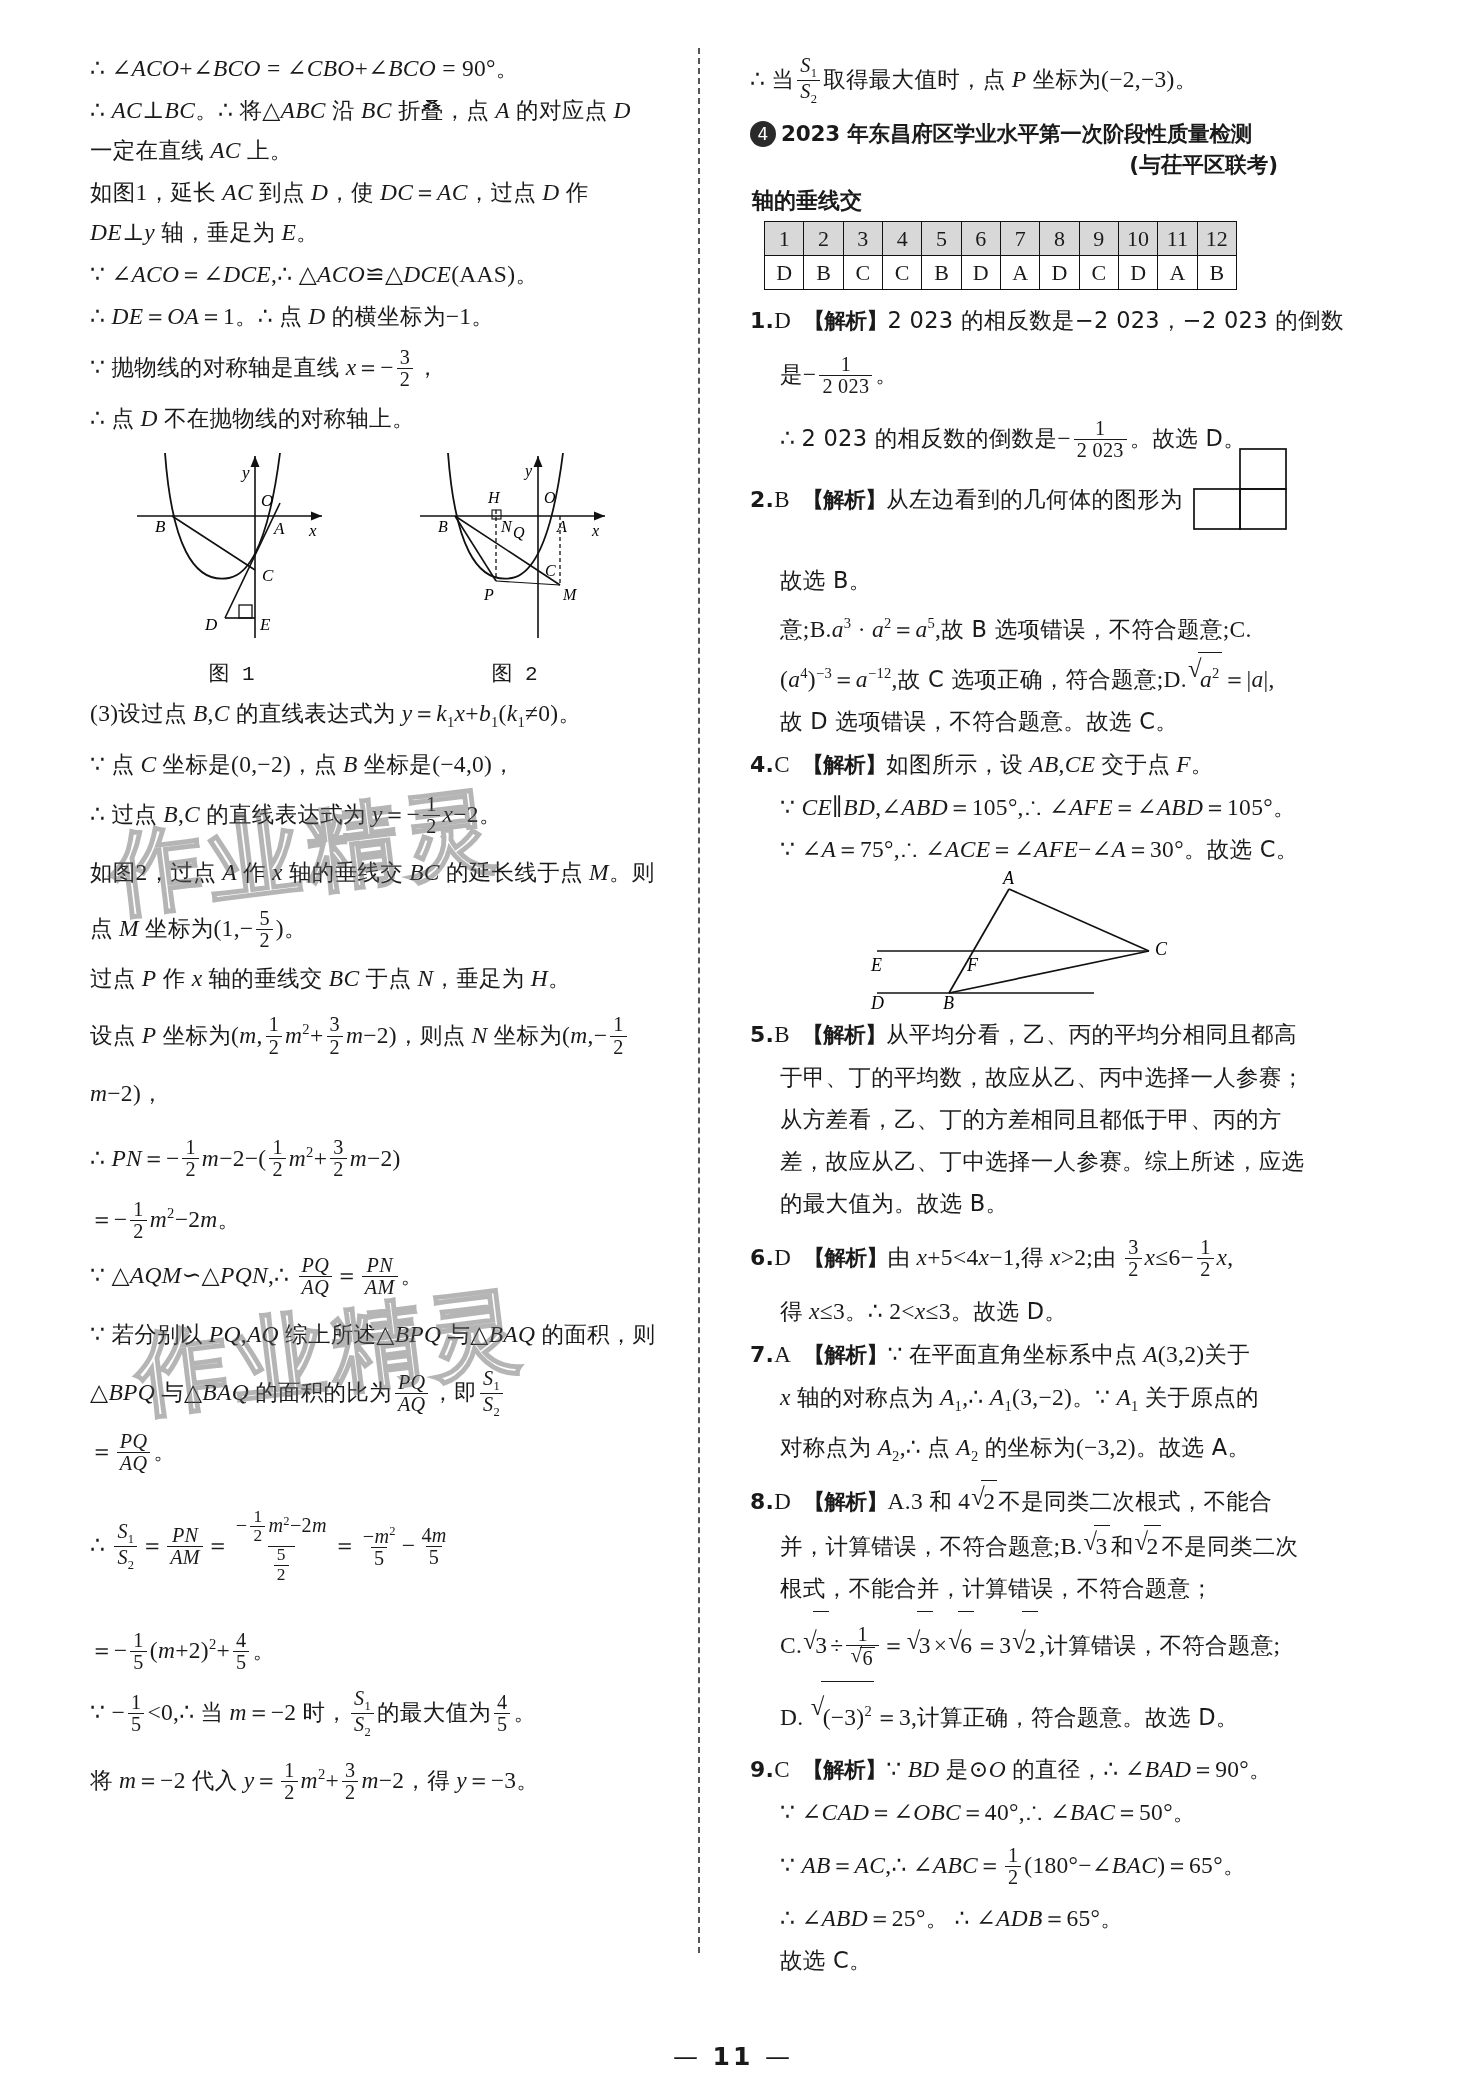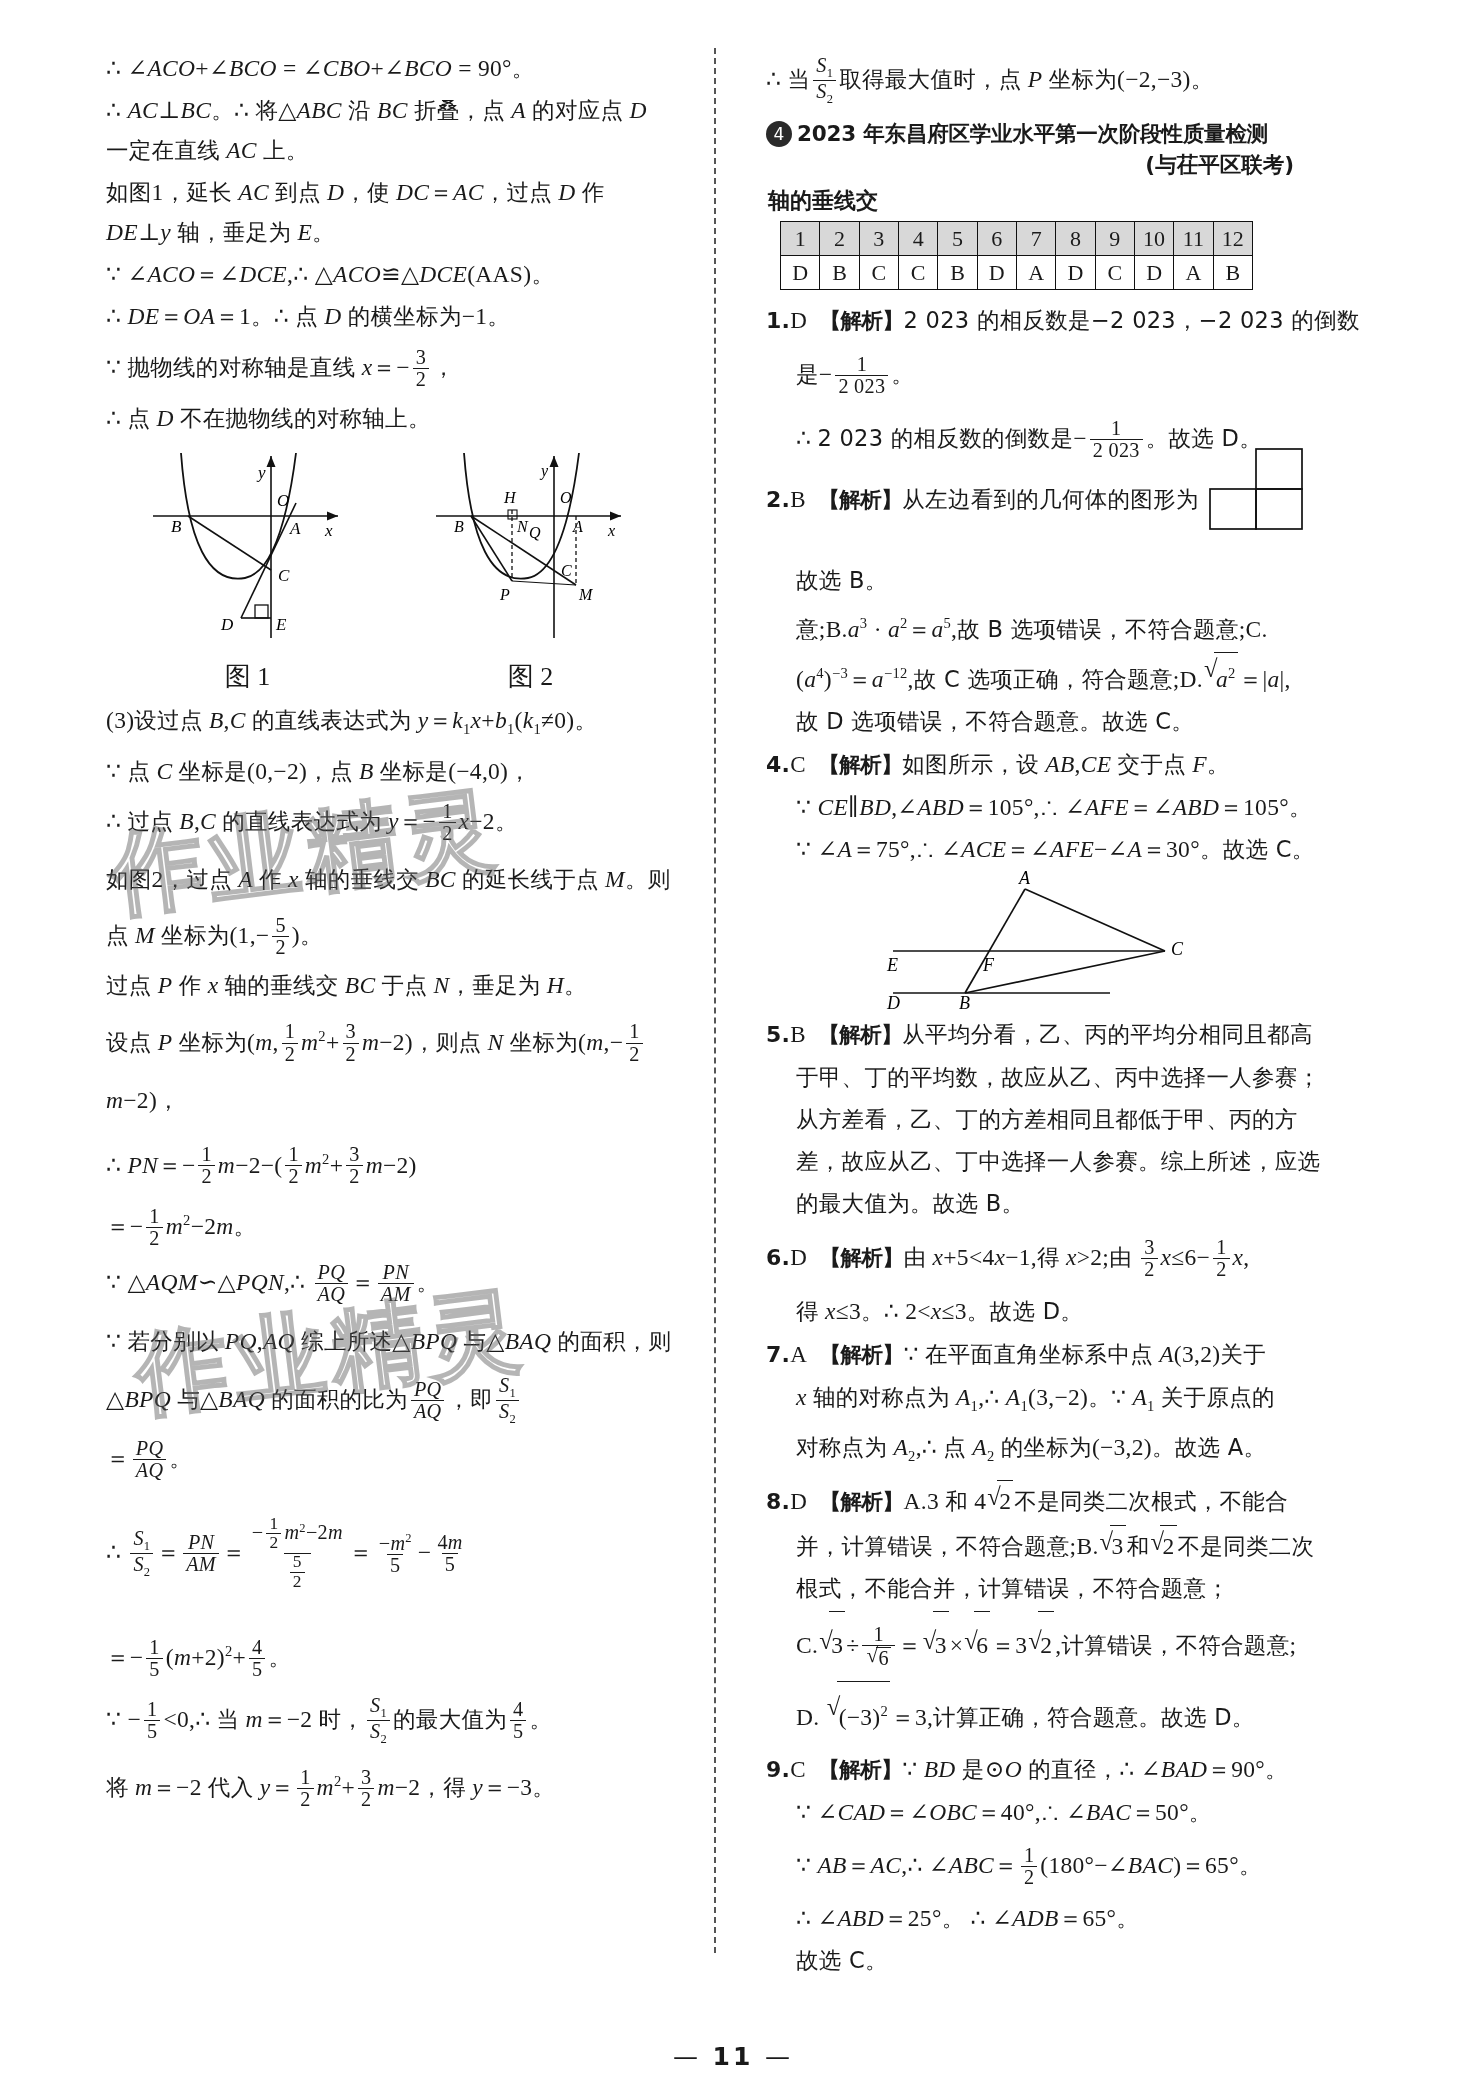--- a/index.html
+++ b/index.html
@@ -21,21 +21,21 @@
   }
   .columns {
     display: flex;
     height: 1930px;
     position: relative;
   }
   .col {
     width: 596px;
     position: relative;
   }
-  .col-left { padding-right: 30px; margin-left: 16px; }
+  .col-left { padding-right: 30px; }
   .col-right { padding-left: 38px; }
   .divider {
     width: 0;
     border-left: 2.5px dashed #555;
     margin: 0 12px 0 12px;
     height: 1905px;
   }
   
   .ln {
     font-size: 23.5px;
@@ -129,21 +129,21 @@
     font-family: "DejaVu Sans", "Liberation Sans", sans-serif;
     font-weight: bold;
     font-size: 21.5px;
     letter-spacing: -0.5px;
   }
   .indent { padding-left: 30px; }
 
   
   .figs { display: flex; justify-content: space-around; margin: 10px 0 6px 0; }
   .figbox { text-align: center; }
-  .figcap { font-family: Liberation Serif, serif; font-size: 26px; margin-top: 2px; }
+  .figcap { font-family: Liberation Mono, monospace; font-size: 21px; margin-top: 2px; }
 
   
   .pagenum {
     position: absolute;
     bottom: 26px;
     left: 0; right: 0;
     text-align: center;
     font-family: "DejaVu Sans", sans-serif;
     font-weight: bold;
     font-size: 25px;

